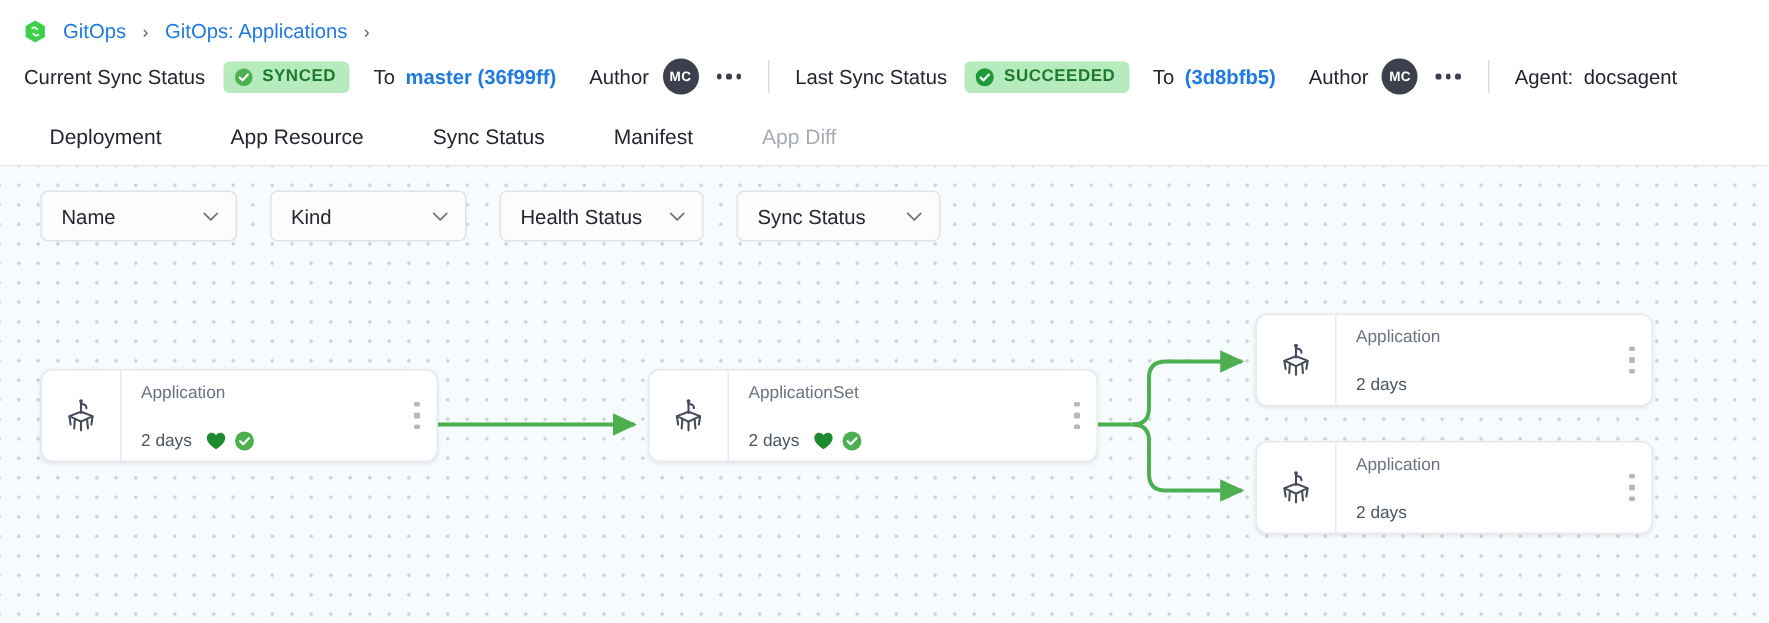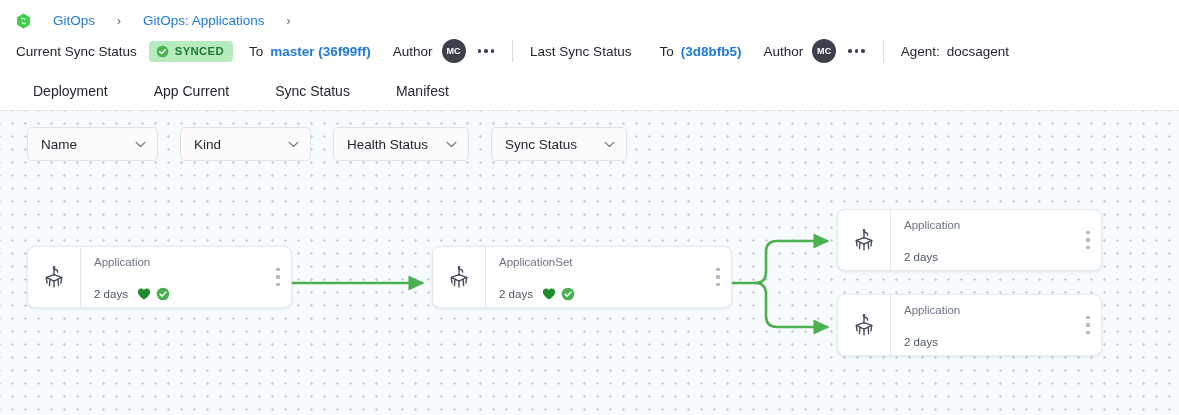--- a/index.html
+++ b/index.html
@@ -7,21 +7,21 @@
     width: 1179px; height: 415px;
     font-family: "Liberation Sans", sans-serif;
     background: #ffffff;
     overflow: hidden;
     -webkit-font-smoothing: antialiased;
   }
   .app { width: 1179px; height: 415px; position: relative; display: flex; flex-direction: column; }
 
   
   .breadcrumb {
-    display: flex; align-items: center; gap: 22px;
+    display: flex; align-items: center; gap: 11px;
     padding: 11px 0 0 16px; height: 30px;
     font-size: 13.5px;
   }
   .gitops-logo {
     width: 15px; height: 16px; flex: 0 0 auto; display: block;
   }
   .crumb-link { color: #1f7ae0; cursor: pointer; white-space: nowrap; }
   .crumb-sep { color: #5a5f6b; font-size: 12px; }
 
   
@@ -167,20 +167,27 @@
     <span class="kebab-h">
         <i></i>
         <i></i>
         <i></i>
       </span>
     <span style="width:16px"></span>
     <span class="vsep"></span>
     <span style="width:17px"></span>
     <span class="sb-label">Last Sync Status</span>
     <span style="width:12px"></span>
+    <span class="badge">
+      <svg class="tick" viewBox="0 0 16 16">
+        <circle cx="8" cy="8" r="7.4" fill="#1d9b36"></circle>
+        <path d="M4.6 8.2 L7 10.5 L11.4 5.8" stroke="#ffffff" stroke-width="1.9" fill="none" stroke-linecap="round" stroke-linejoin="round"></path>
+      </svg>
+      <span>SUCCEEDED</span>
+    </span>
     <span style="width:16px"></span>
     <span class="to-word">To</span>
     <span style="width:7px"></span>
     <span class="rev-link">(3d8bfb5)</span>
     <span style="width:22px"></span>
     <span class="sb-label">Author</span>
     <span style="width:9px"></span>
     <span class="avatar">MC</span>
     <span style="width:10px"></span>
     <span class="kebab-h">
@@ -191,23 +198,24 @@
     <span style="width:16px"></span>
     <span class="vsep"></span>
     <span style="width:17px"></span>
     <span class="agent-text">Agent:</span>
     <span style="width:7px"></span>
     <span class="agent-text">docsagent</span>
   </div>
 
   <div class="tabs">
     <div class="tab">Deployment</div>
-    <div class="tab">App Current</div>
+    <div class="tab">App Resource</div>
     <div class="tab">Sync Status</div>
     <div class="tab">Manifest</div>
+    <div class="tab disabled">App Diff</div>
   </div>
 
   <div class="canvas">
 
     <div class="filters">
       <div class="select">
         <span>Name</span>
         <svg class="chev" viewBox="0 0 12 8">
             <path d="M1 1.5 L6 6.3 L11 1.5" stroke="#6b7280" stroke-width="1.3" fill="none" stroke-linecap="round" stroke-linejoin="round"></path>
           </svg>

